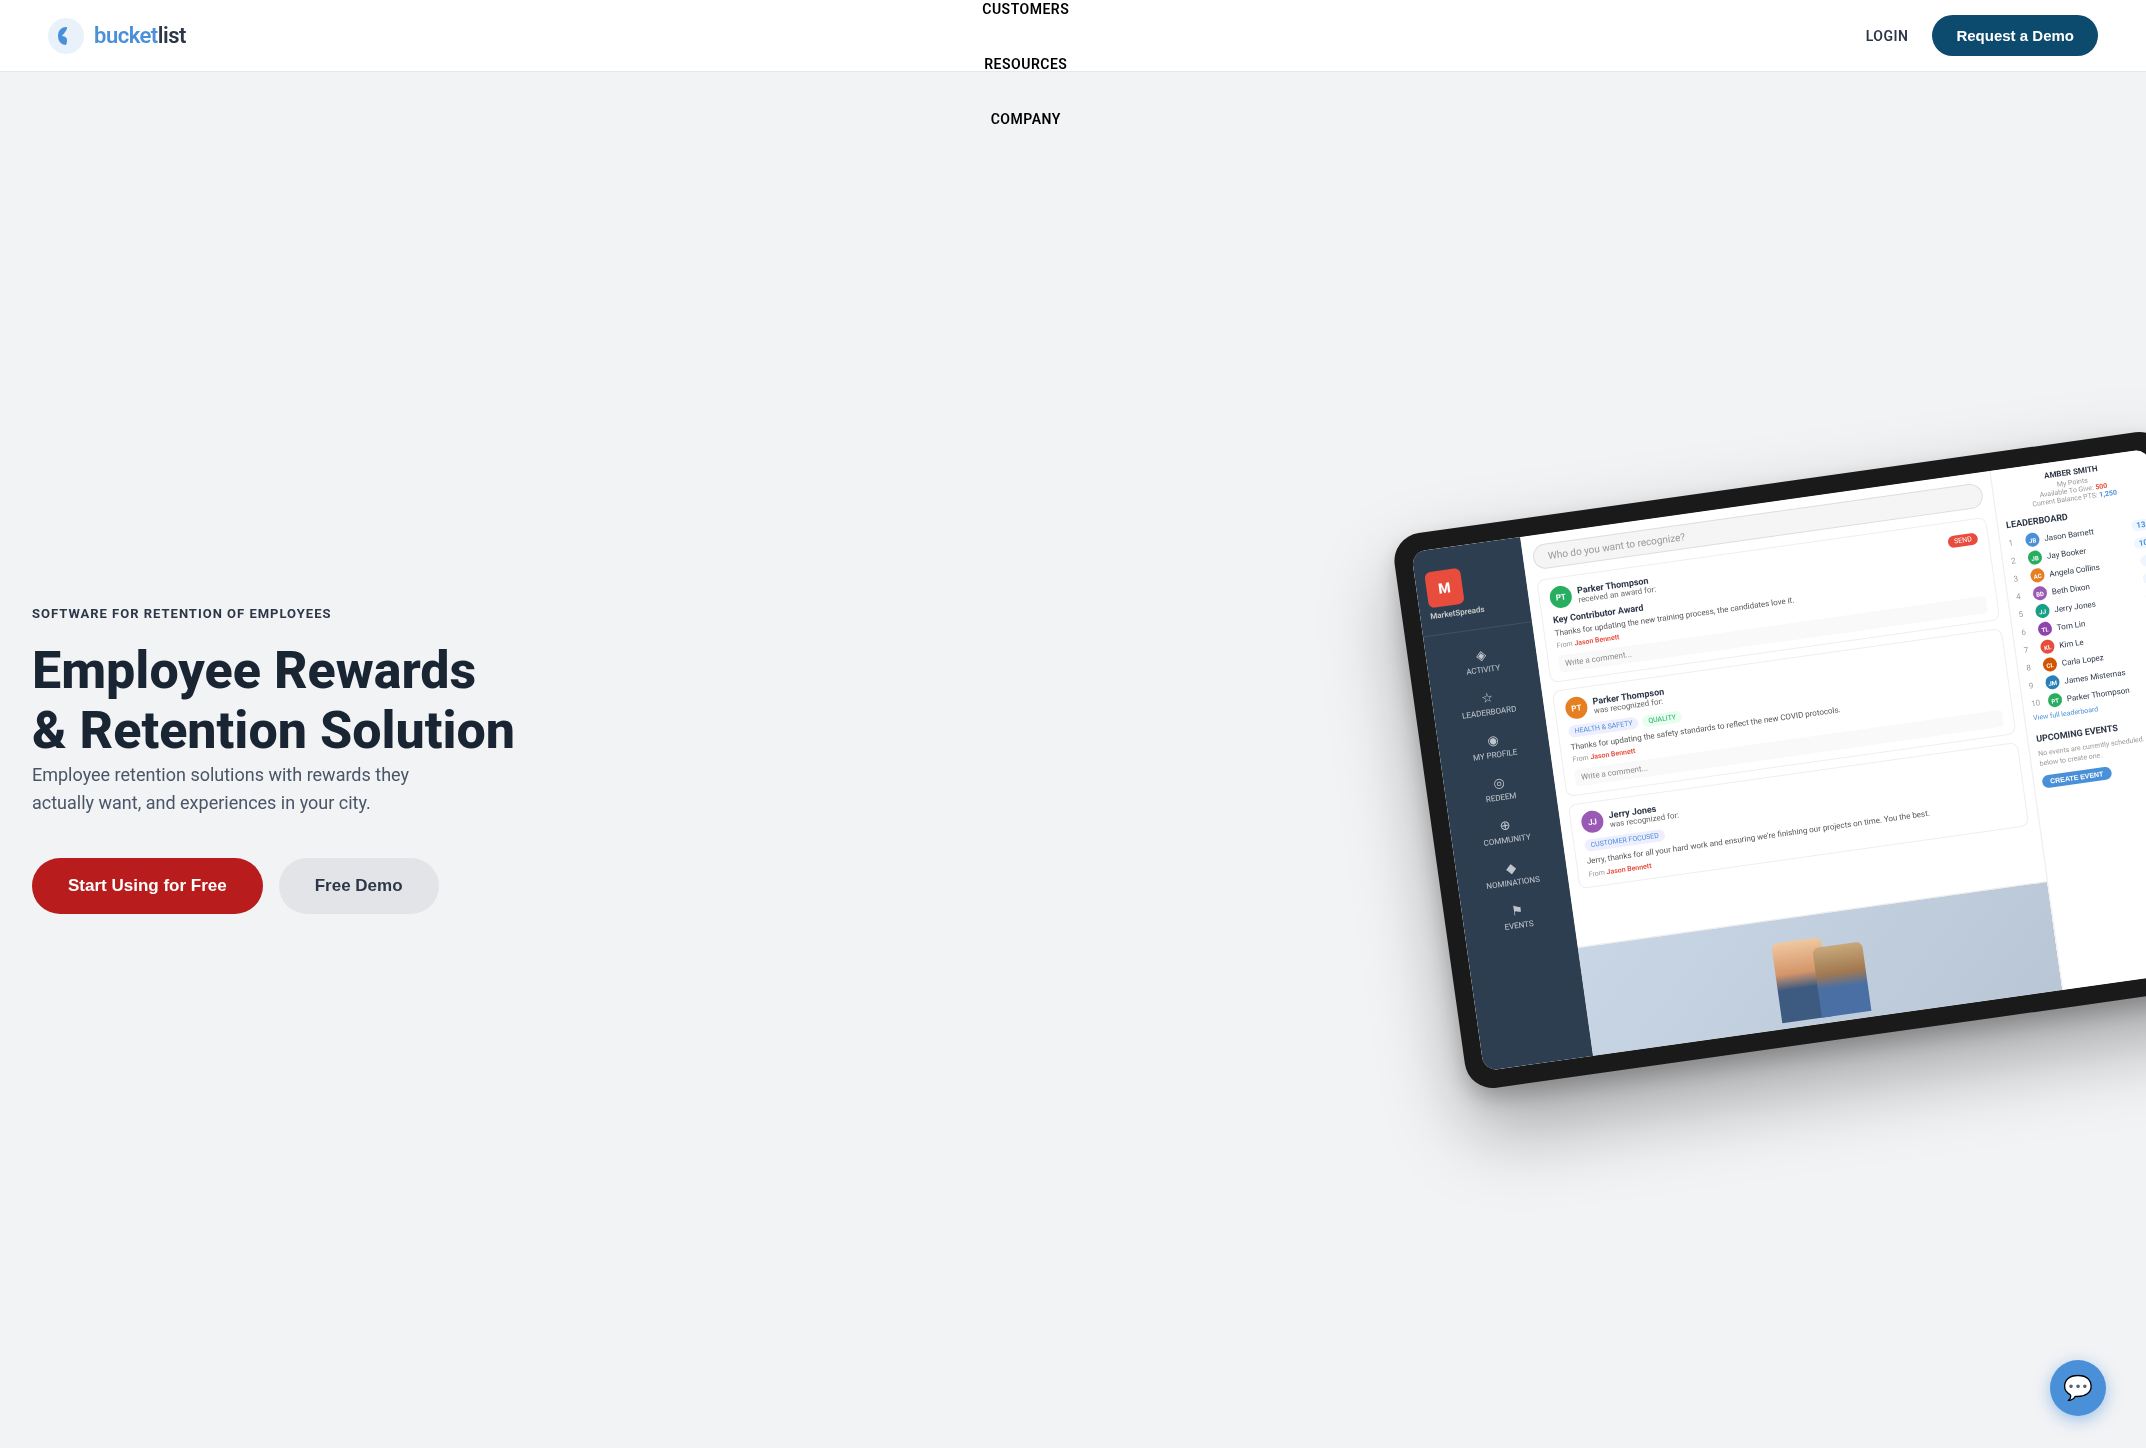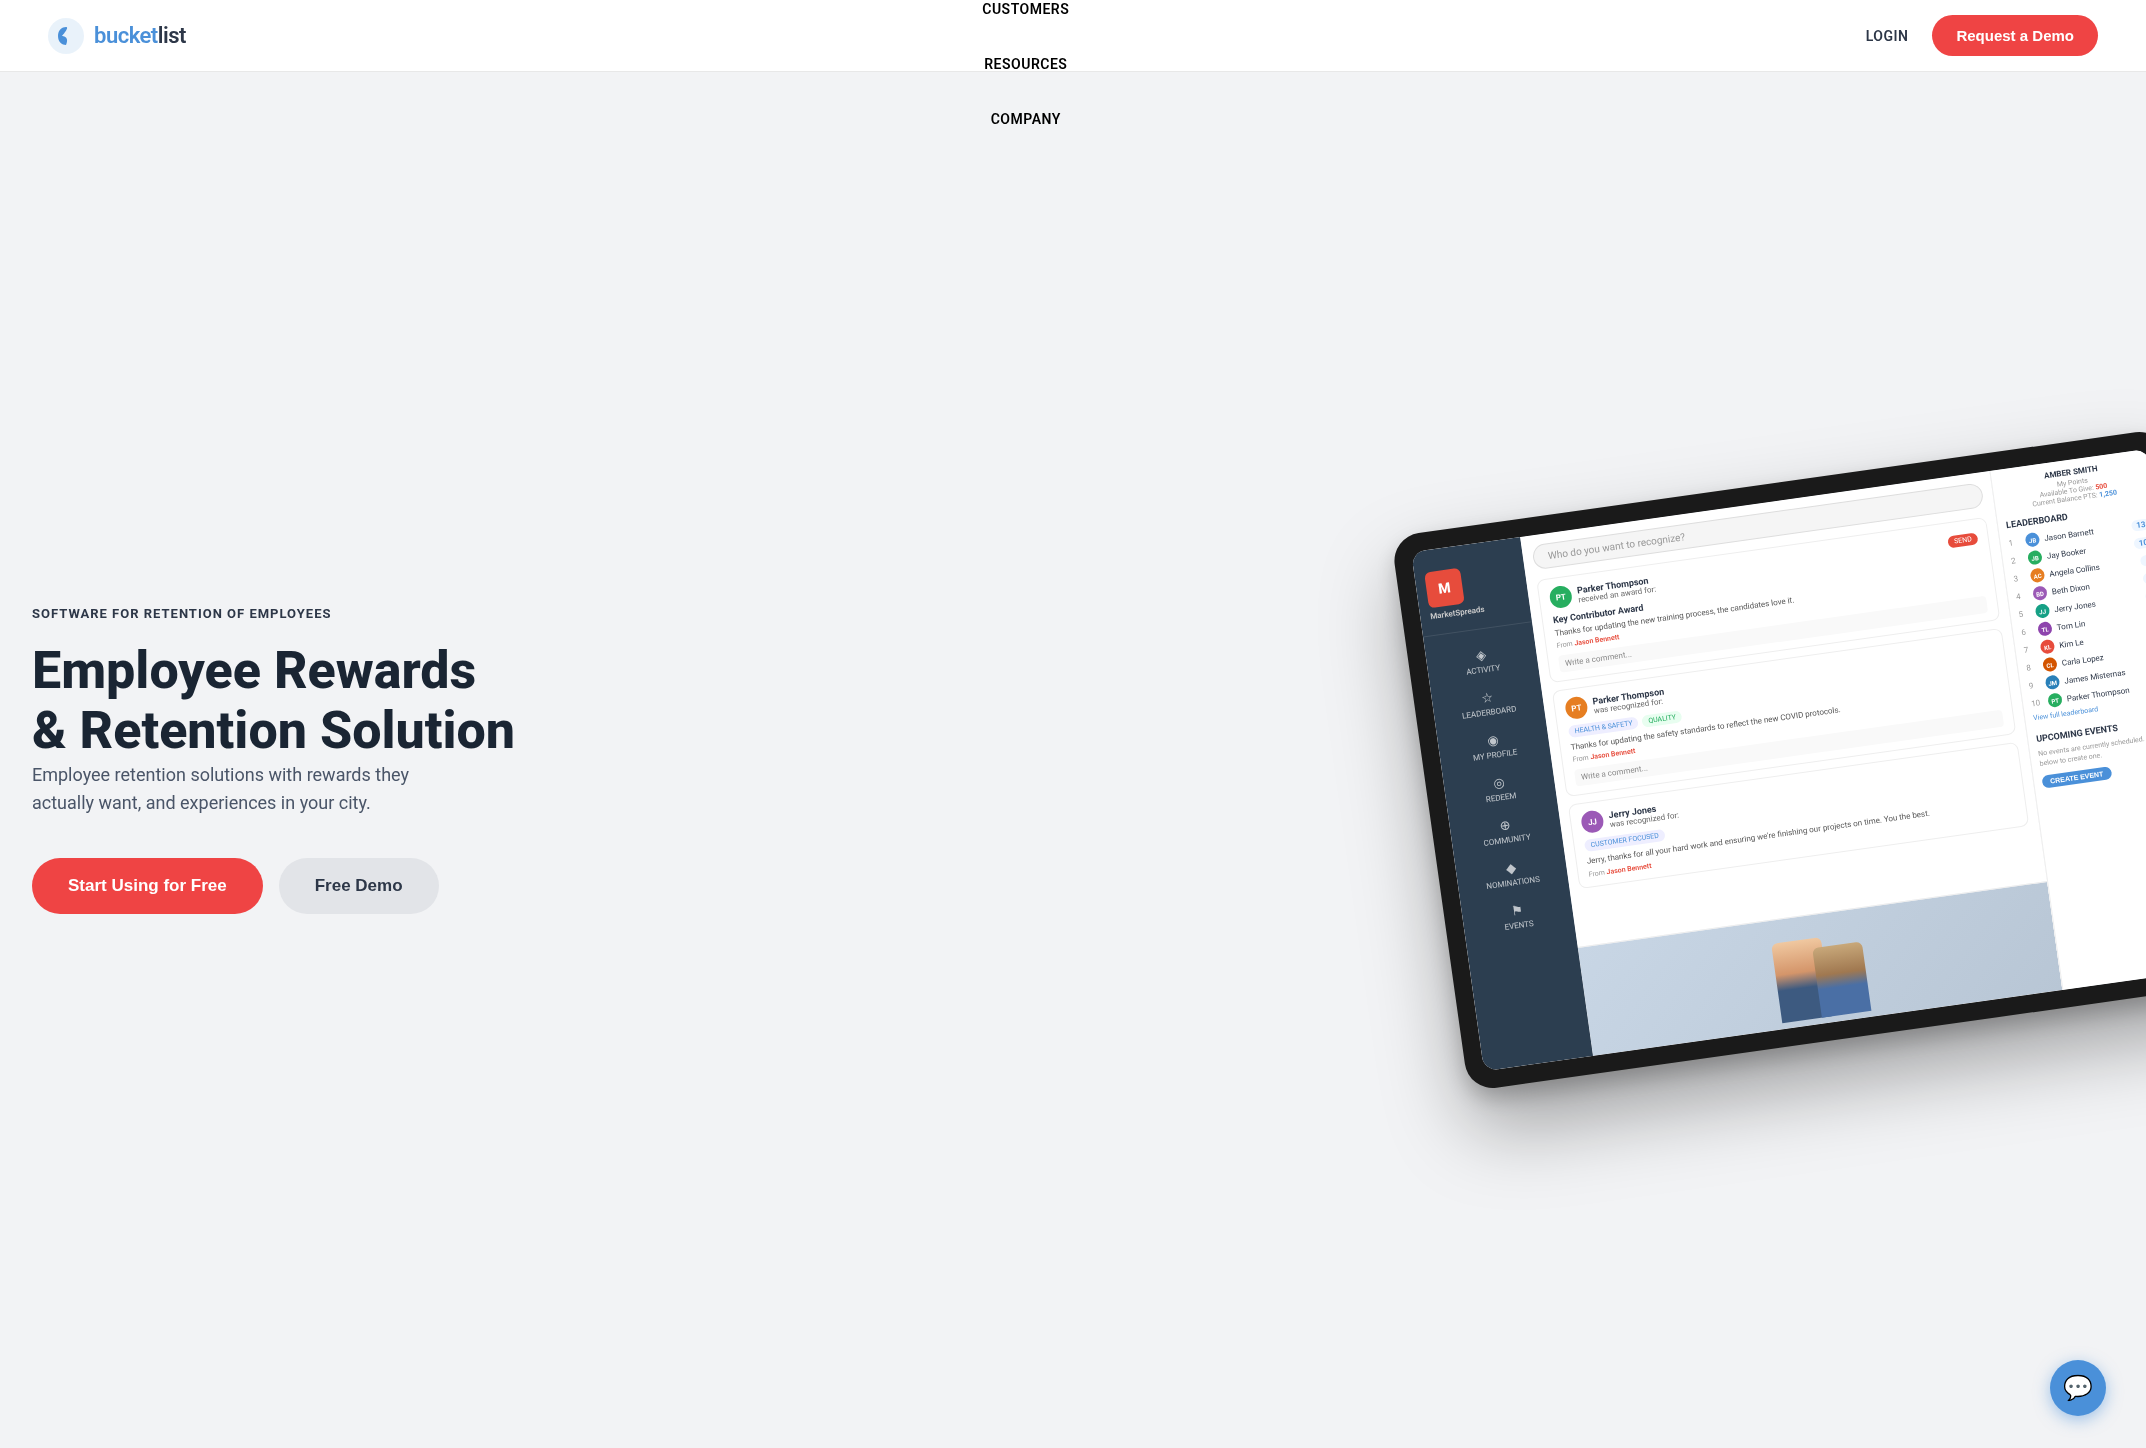--- a/index.html
+++ b/index.html
@@ -61,21 +61,21 @@
     }
     .nav-login {
       font-size: 14px;
       font-weight: 600;
       color: #2d3748;
       text-decoration: none;
       text-transform: uppercase;
       letter-spacing: 0.5px;
     }
     .btn-request-demo {
-      background: #ef4444;
+      background: #0c4a6e;
       color: #fff;
       border: none;
       border-radius: 30px;
       padding: 12px 24px;
       font-size: 15px;
       font-weight: 600;
       cursor: pointer;
       white-space: nowrap;
     }
 
@@ -115,21 +115,21 @@
       line-height: 1.6;
       margin-bottom: 40px;
       max-width: 440px;
     }
     .hero-buttons {
       display: flex;
       gap: 16px;
       align-items: center;
     }
     .btn-primary {
-      background: #ef4444;
+      background: #b91c1c;
       color: #fff;
       border: none;
       border-radius: 40px;
       padding: 18px 36px;
       font-size: 17px;
       font-weight: 700;
       cursor: pointer;
     }
     .btn-secondary {
       background: #e2e4e8;

